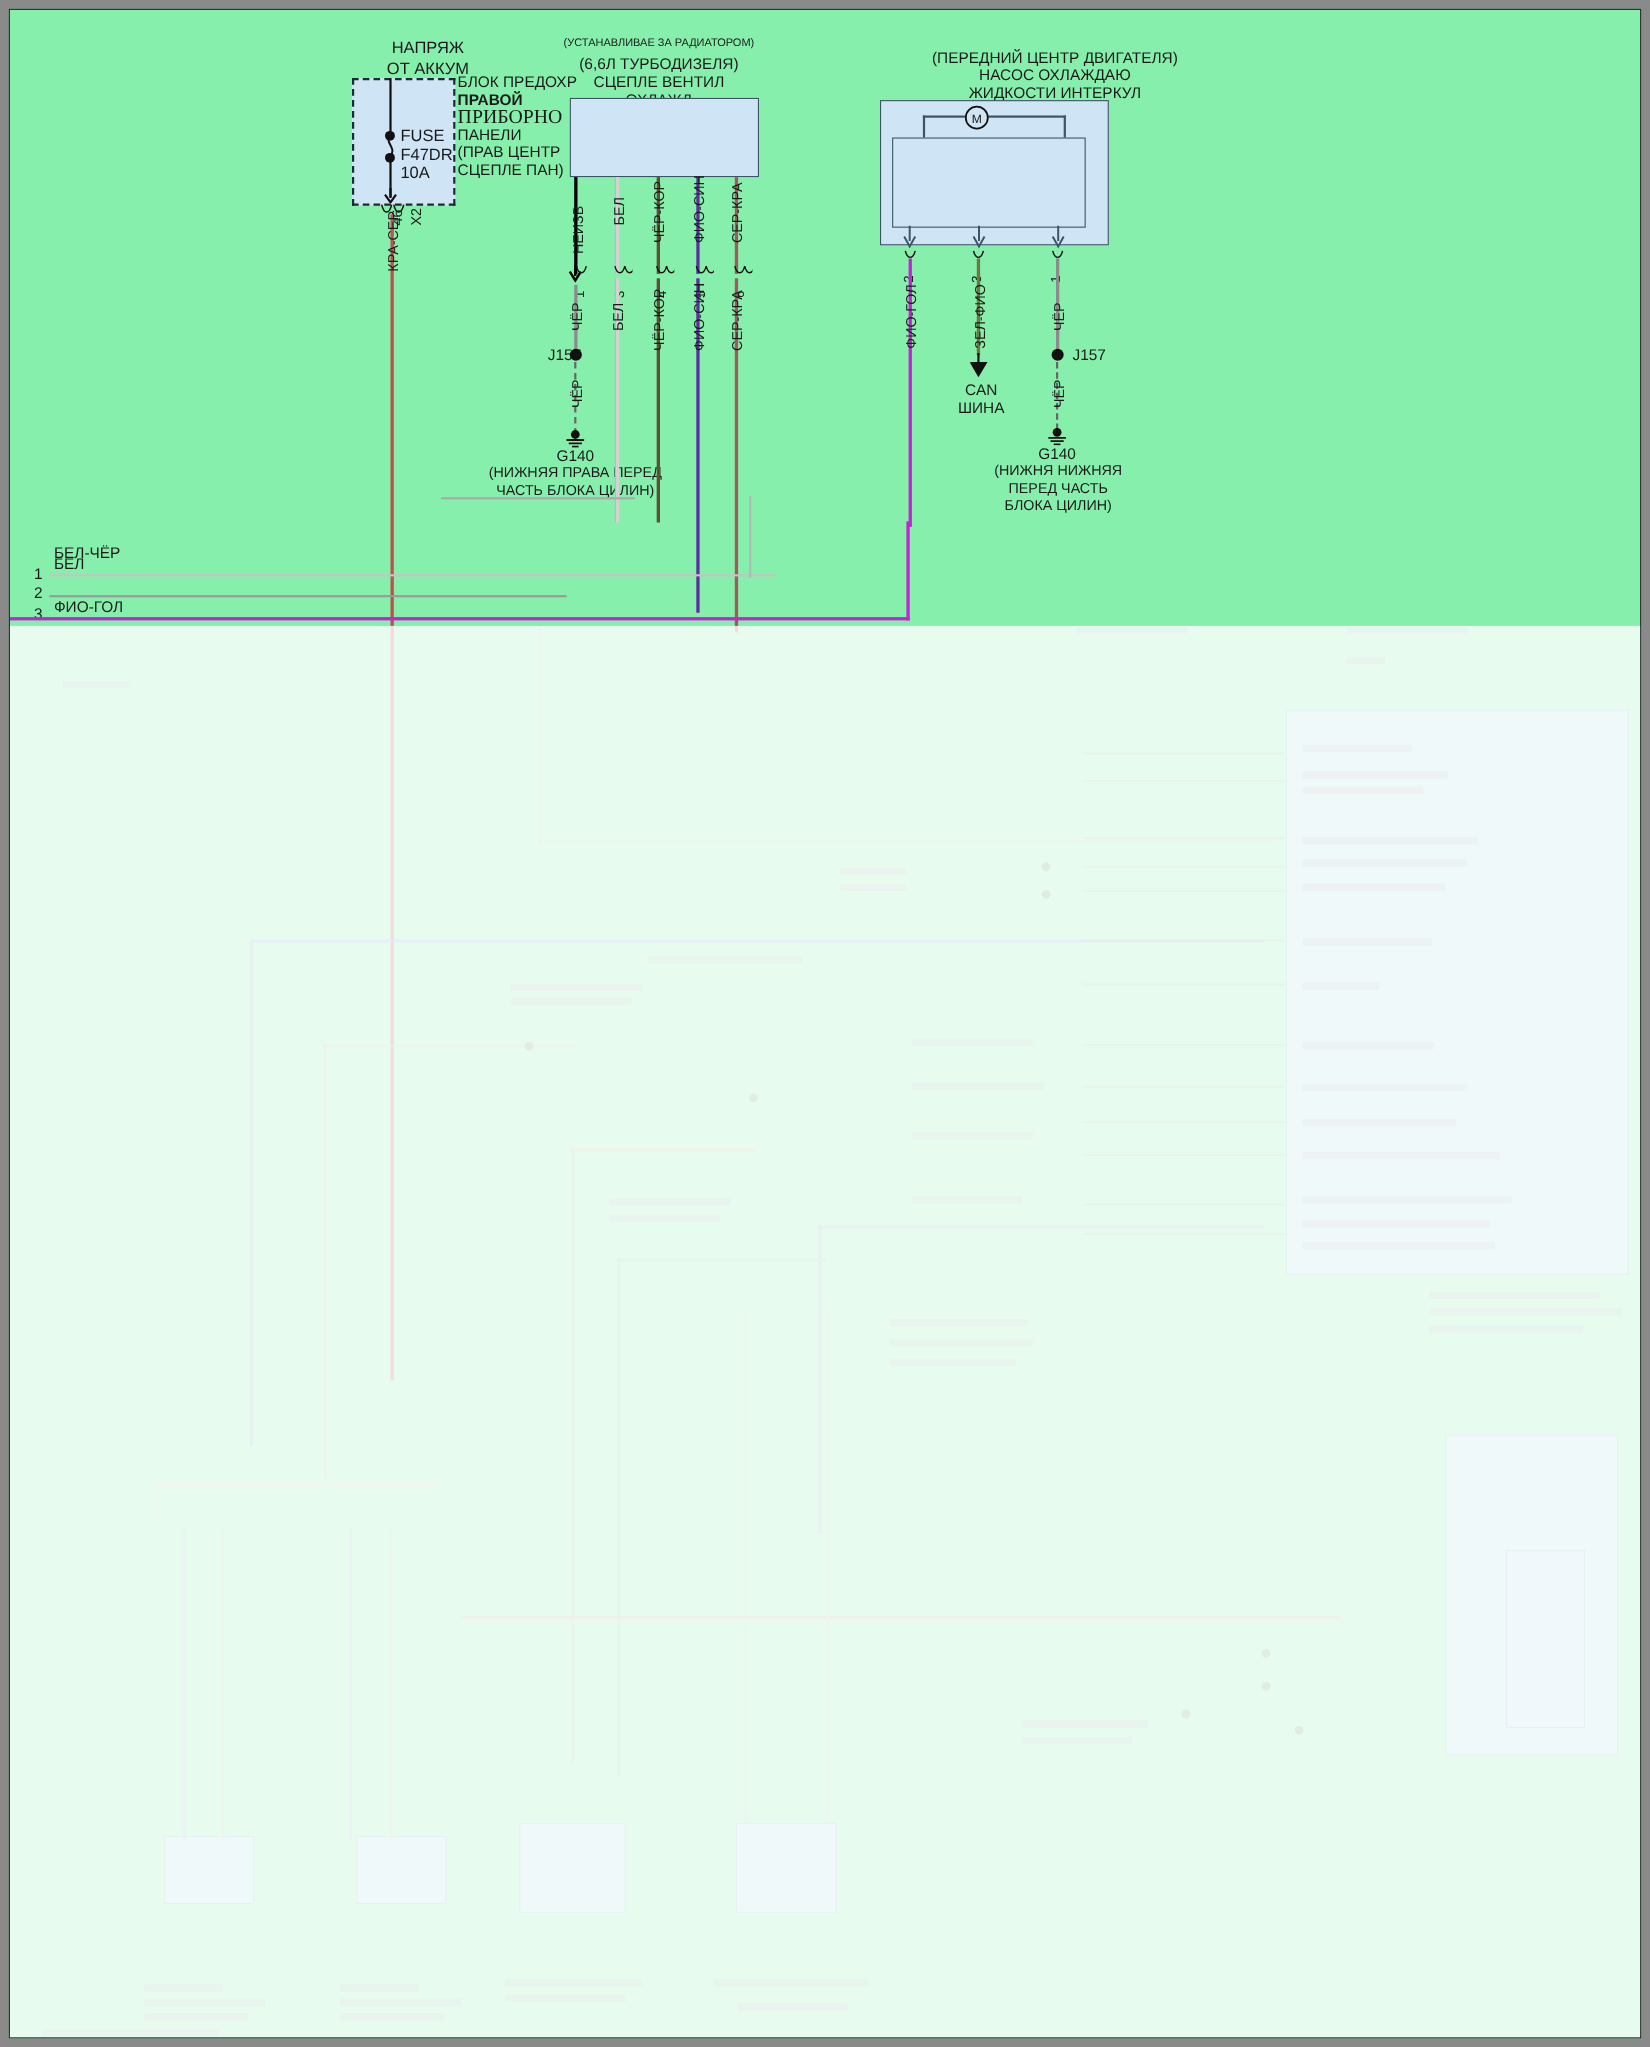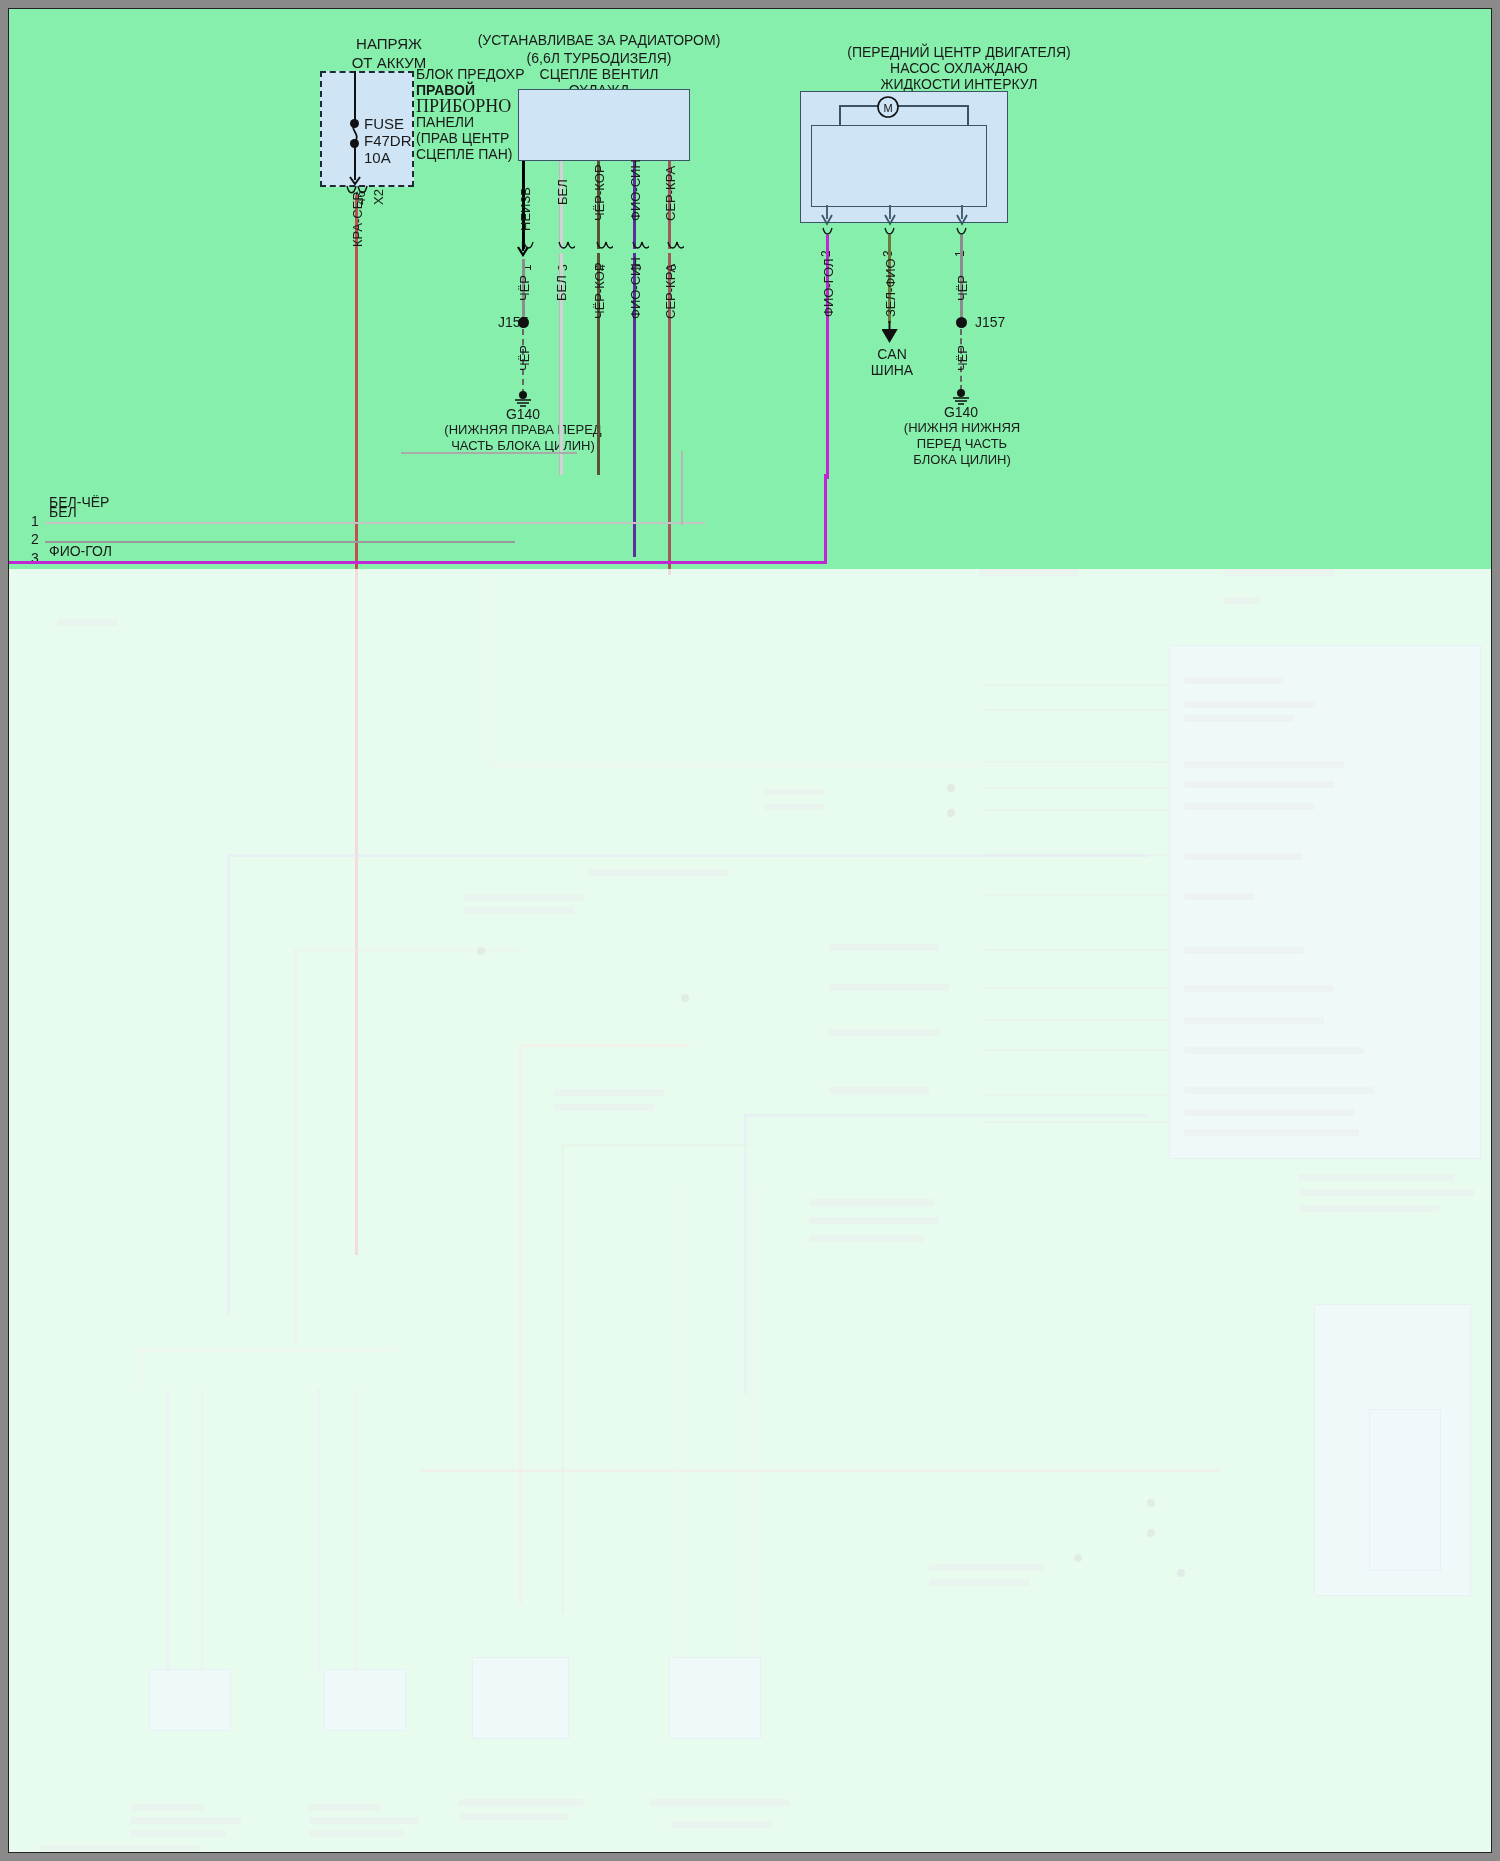--- a/index.html
+++ b/index.html
@@ -79,21 +79,21 @@
 
     <svg style="position:absolute;left:336px;top:176px;" width="24" height="12">
       <path d="M2 1 C4 10, 9 10, 11 1 M13 1 C15 10, 20 10, 22 1" stroke="#111" stroke-width="1.4" fill="none"></path>
     </svg>
     <div class="vert" style="left:344px;top:196px;font-size:13px;">46</div>
     <div class="vert" style="left:362px;top:196px;font-size:13px;">X2</div>
 
     <div class="wire" style="left:346px;top:186px;width:2.5px;height:1060px;background:#c0504d;"></div>
     <div class="vert" style="left:341px;top:238px;font-size:13px;">КРА-СЕР</div>
 
-    <div class="txt c" style="left:420px;top:22px;width:340px;font-size:14px;">(УСТАНАВЛИВАЕ ЗА РАДИАТОРОМ)</div>
+    <div class="txt c" style="left:420px;top:22px;width:340px;font-size:10px;">(УСТАНАВЛИВАЕ ЗА РАДИАТОРОМ)</div>
     <div class="txt c" style="left:420px;top:40px;width:340px;font-size:14px;">(6,6Л ТУРБОДИЗЕЛЯ)</div>
     <div class="txt c" style="left:420px;top:56px;width:340px;font-size:14px;">СЦЕПЛЕ ВЕНТИЛ</div>
     <div class="txt c" style="left:420px;top:72px;width:340px;font-size:14px;">ОХЛАЖД</div>
 
     <div class="box" style="left:509px;top:80px;width:172px;height:72px;"></div>
 
     <div class="wire" style="left:513px;top:152px;width:3px;height:88px;background:#000;"></div>
     <div class="vert" style="left:509px;top:222px;font-size:13px;">НЕИЗВ</div>
     <svg style="position:absolute;left:507px;top:232px;" width="17" height="16">
       <path d="M7 0 L7 10 M2 6 L7 14 L12 6" stroke="#000" stroke-width="2.2" fill="none"></path>

